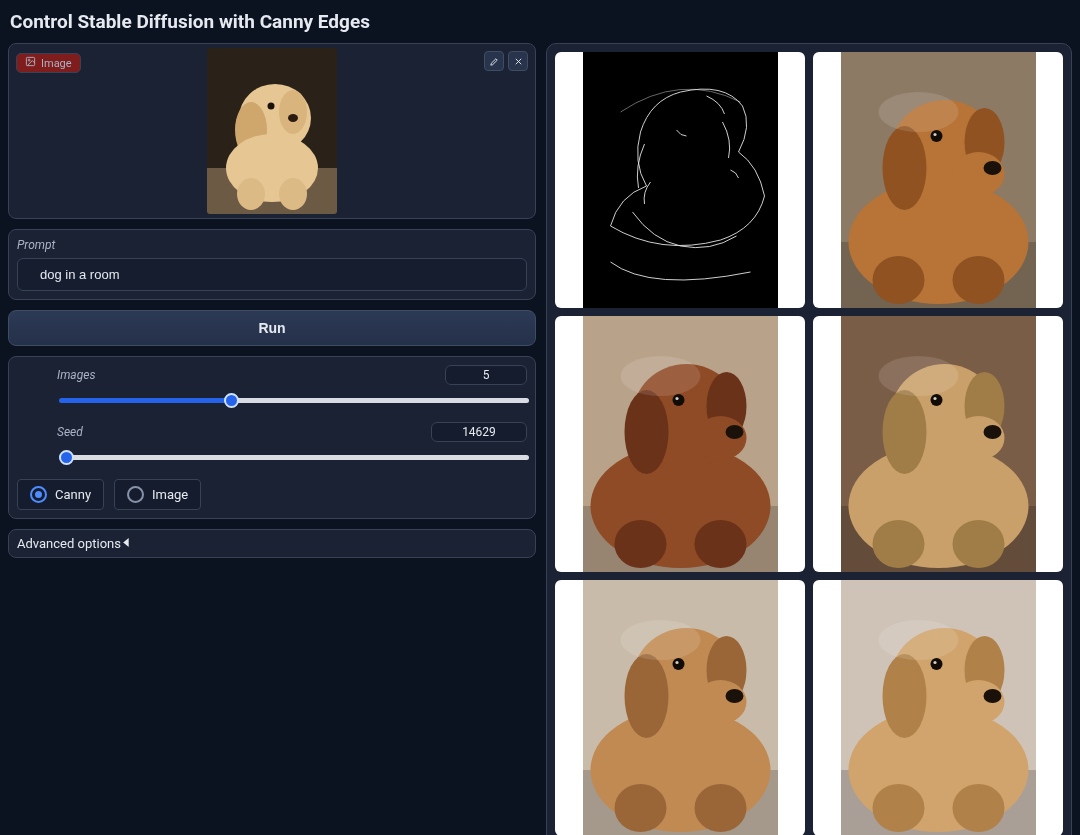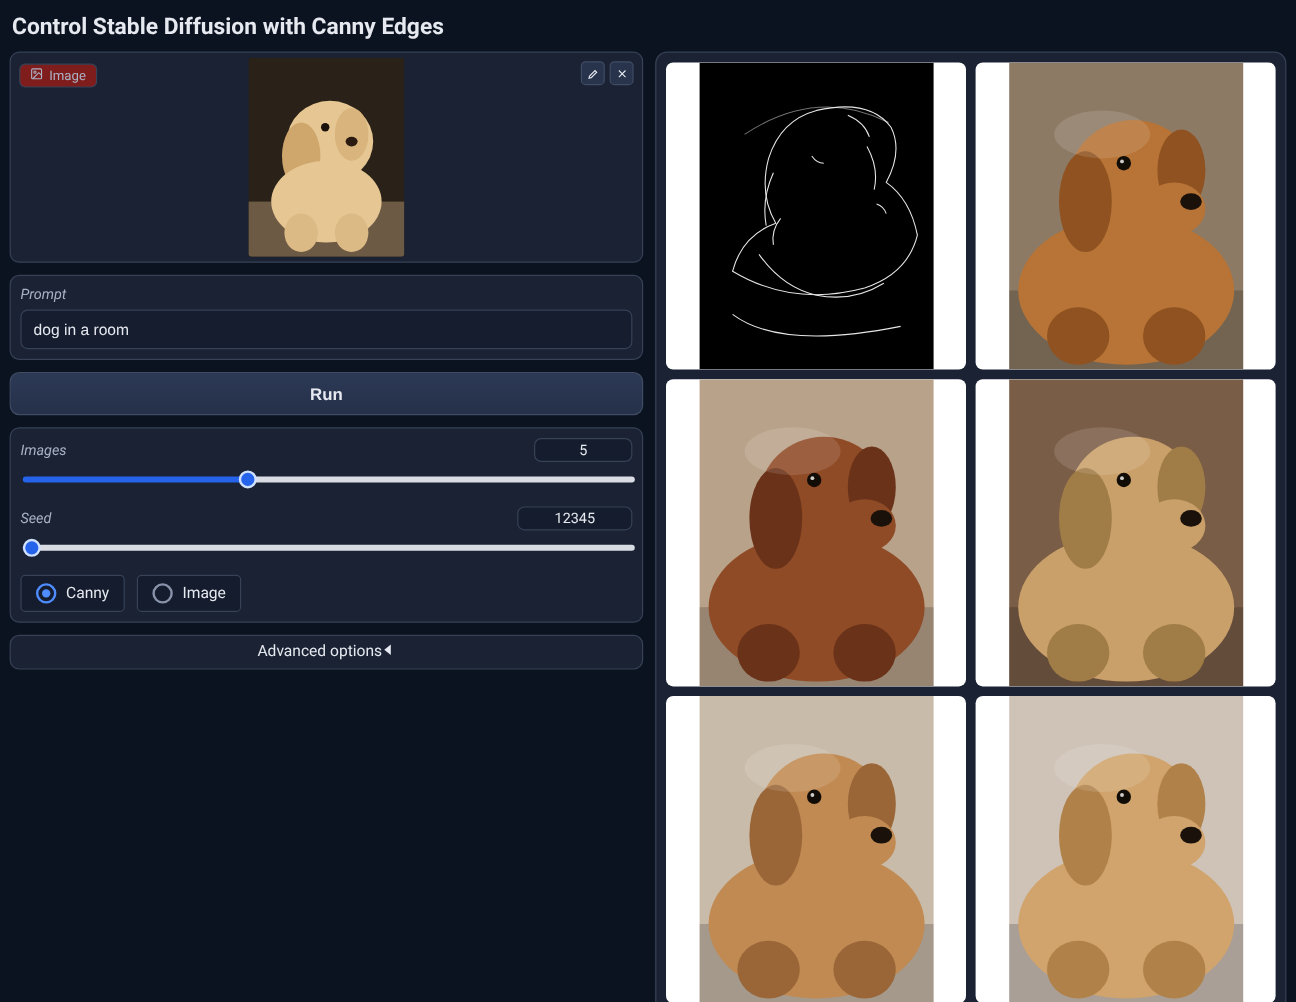--- a/index.html
+++ b/index.html
@@ -37,28 +37,28 @@
   .tool svg{width:11px;height:11px;stroke:currentColor;fill:none;stroke-width:2;}
   .imgcard .thumb{position:absolute;left:50%;top:50%;transform:translate(-50%,-50%);
     width:130px;height:166px;border-radius:3px;overflow:hidden;}
 
   
   svg.art{display:block;width:100%;height:100%;}
 
   
   .label{font-size:12px;color:var(--muted);margin:0 0 6px 0;font-style:italic;}
   .input{width:100%;box-sizing:border-box;background:#151d2f;border:1px solid var(--border);border-radius:6px;
-    color:var(--text);padding:8px 10px;font-size:13px;outline:none;}
+    color:var(--text);padding:8px 22px;font-size:13px;outline:none;}
 
   
   .run{width:100%;padding:9px 0;border:1px solid var(--border2);border-radius:8px;
     background:linear-gradient(#2d3a56,#253049);color:var(--text);font-weight:700;font-size:14px;cursor:pointer;}
 
   
-  .slrow{margin-bottom:16px;}
+  .slrow{margin-bottom:16px;margin-left:40px;}
   .slrow:last-child{margin-bottom:0;}
   .slhead{display:flex;justify-content:space-between;align-items:center;margin-bottom:6px;}
   .valchip{min-width:48px;padding:2px 16px;background:#141c2d;border:1px solid var(--border);border-radius:6px;
     text-align:center;font-size:12px;color:var(--text);}
   .slider{-webkit-appearance:none;appearance:none;width:100%;height:5px;border-radius:3px;
     background:linear-gradient(to right,var(--blue) 0%,var(--blue) var(--fill,0%),#d9dce3 var(--fill,0%),#d9dce3 100%);
     outline:none;}
   .slider::-webkit-slider-thumb{-webkit-appearance:none;appearance:none;width:15px;height:15px;border-radius:50%;
     background:var(--blue);border:2px solid #cfe1ff;cursor:pointer;}
   .slider::-moz-range-thumb{width:15px;height:15px;border-radius:50%;
@@ -66,21 +66,21 @@
 
   
   .radios{display:flex;gap:10px;}
   .pill{display:flex;align-items:center;gap:8px;background:#141c2d;border:1px solid var(--border);border-radius:4px;
     padding:6px 12px;cursor:pointer;}
   .rdot{width:13px;height:13px;border-radius:50%;border:2px solid #8893aa;display:flex;align-items:center;justify-content:center;}
   .pill.sel .rdot{border-color:#4f8cff;}
   .pill.sel .rdot::after{content:"";width:7px;height:7px;border-radius:50%;background:#4f8cff;}
 
   
-  .accordion{display:flex;justify-content:center;align-items:center;padding:11px 12px;cursor:pointer;}
+  .accordion{display:flex;justify-content:flex-start;align-items:center;padding:11px 12px;cursor:pointer;}
   .acc-ico svg{width:11px;height:11px;fill:var(--text);}
 
   
   .gallery{background:var(--panel);border:1px solid var(--border);border-radius:10px;padding:8px;}
   .grid{display:grid;grid-template-columns:1fr 1fr;gap:8px;}
   .tile{background:var(--white);border-radius:6px;height:256px;overflow:hidden;position:relative;}
   .tile .art{width:100%;height:100%;}
   .tile .frame{position:absolute;top:0;left:11%;right:11%;bottom:0;}
 </style>
 </head>
@@ -142,21 +142,21 @@
         <div class="slrow">
           <div class="slhead">
             <span class="label" style="margin:0">Images</span>
             <span class="valchip">5</span>
           </div>
           <input type="range" class="slider" style="--fill: 37%;" value="5" min="1" max="12">
         </div>
         <div class="slrow">
           <div class="slhead">
             <span class="label" style="margin:0">Seed</span>
-            <span class="valchip" style="min-width:62px">12345</span>
+            <span class="valchip" style="min-width:62px">14629</span>
           </div>
           <input type="range" class="slider" style="--fill: 1%;" value="100" min="0" max="4294967295">
         </div>
         <div>
           <div class="radios">
             <div class="pill sel">
               <span class="rdot"></span>
               <span>Canny</span>
             </div>
             <div class="pill">

